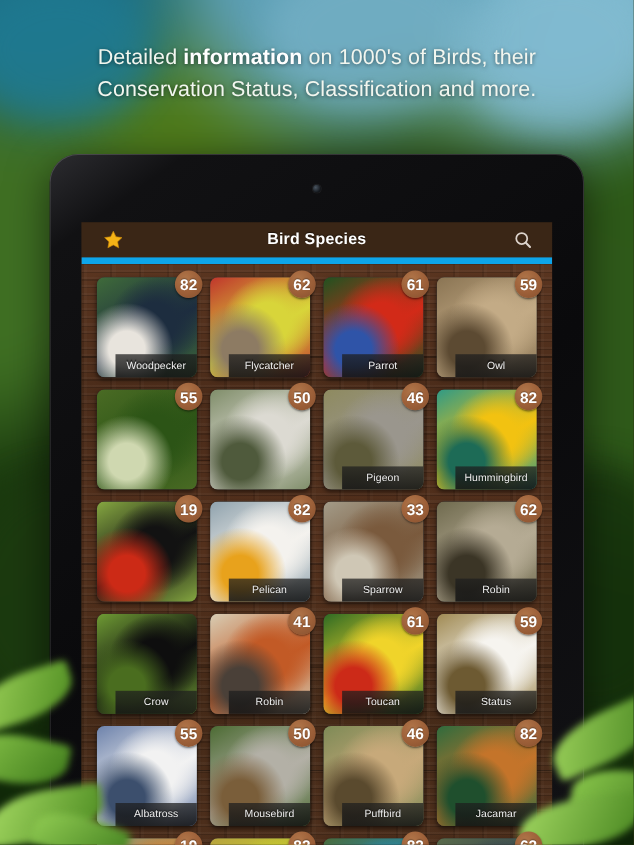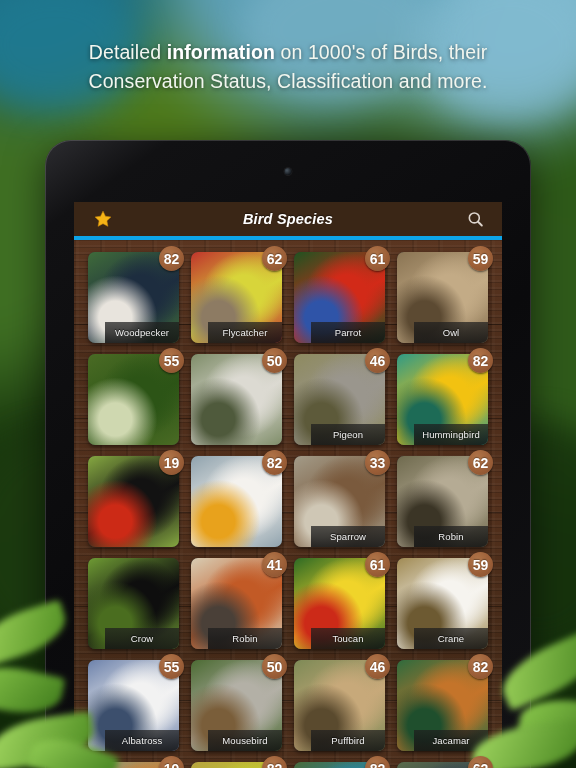--- a/index.html
+++ b/index.html
@@ -71,24 +71,23 @@
     position:absolute;
     left:29px; top:62px; right:29px; bottom:0;
     background:#3a2616;
     overflow:hidden;
   }
 
   
   .appbar {
     position:relative; height:38px;
     background:linear-gradient(180deg,#a9apx 0%, #a06c4b 0%, #9a6344 38%, #8a5436 62%, #7b4a2f 100%);
-    border-bottom:4px solid #0ea5e9;
+    border-bottom:6px solid #0ea5e9;
     display:flex; align-items:center; justify-content:center;
     box-shadow:0 2px 4px rgba(0,0,0,.4);
-    font-style:italic;
   }
   .appbar .title {
     color:#fff; font-size:14.5px; font-weight:700;
     text-shadow:0 -1px 1px rgba(0,0,0,.5);
     letter-spacing:.2px;
   }
   .star-btn { position:absolute; left:16px; top:50%; transform:translateY(-50%);
     width:26px; height:26px; display:flex; align-items:center; justify-content:center; }
   .search-btn { position:absolute; right:14px; top:50%; transform:translateY(-50%);
     width:26px; height:26px; display:flex; align-items:center; justify-content:center; }
@@ -260,20 +259,21 @@
           </div>
           <div class="card">
             <div class="card-inner">
               <div class="photo" style="background: radial-gradient(circle at 30% 72%, rgb(204, 42, 22) 0px, rgb(204, 42, 22) 18%, transparent 46%), radial-gradient(circle at 58% 46%, rgb(18, 18, 18) 0px, rgb(18, 18, 18) 26%, transparent 58%), linear-gradient(150deg, rgb(134, 168, 65) 0%, rgb(18, 18, 18) 55%, rgb(134, 168, 65) 100%);"></div>
             </div>
             <div class="badge">19</div>
           </div>
           <div class="card">
             <div class="card-inner">
               <div class="photo" style="background: radial-gradient(circle at 30% 72%, rgb(232, 162, 28) 0px, rgb(232, 162, 28) 18%, transparent 46%), radial-gradient(circle at 58% 46%, rgb(244, 242, 238) 0px, rgb(244, 242, 238) 26%, transparent 58%), linear-gradient(150deg, rgb(143, 162, 173) 0%, rgb(244, 242, 238) 55%, rgb(143, 162, 173) 100%);"></div>
+              <div class="label">Pelican</div>
             </div>
             <div class="badge">82</div>
           </div>
           <div class="card">
             <div class="card-inner">
               <div class="photo" style="background: radial-gradient(circle at 30% 72%, rgb(207, 199, 181) 0px, rgb(207, 199, 181) 18%, transparent 46%), radial-gradient(circle at 58% 46%, rgb(122, 90, 61) 0px, rgb(122, 90, 61) 26%, transparent 58%), linear-gradient(150deg, rgb(163, 155, 136) 0%, rgb(122, 90, 61) 55%, rgb(163, 155, 136) 100%);"></div>
               <div class="label">Sparrow</div>
             </div>
             <div class="badge">33</div>
           </div>
@@ -300,21 +300,21 @@
           <div class="card">
             <div class="card-inner">
               <div class="photo" style="background: radial-gradient(circle at 30% 72%, rgb(204, 42, 24) 0px, rgb(204, 42, 24) 18%, transparent 46%), radial-gradient(circle at 58% 46%, rgb(240, 212, 42) 0px, rgb(240, 212, 42) 26%, transparent 58%), linear-gradient(150deg, rgb(45, 106, 36) 0%, rgb(240, 212, 42) 55%, rgb(45, 106, 36) 100%);"></div>
               <div class="label">Toucan</div>
             </div>
             <div class="badge">61</div>
           </div>
           <div class="card">
             <div class="card-inner">
               <div class="photo" style="background: radial-gradient(circle at 30% 72%, rgb(109, 90, 50) 0px, rgb(109, 90, 50) 18%, transparent 46%), radial-gradient(circle at 58% 46%, rgb(246, 244, 239) 0px, rgb(246, 244, 239) 26%, transparent 58%), linear-gradient(150deg, rgb(160, 138, 83) 0%, rgb(246, 244, 239) 55%, rgb(160, 138, 83) 100%);"></div>
-              <div class="label">Crane</div>
+              <div class="label">Status</div>
             </div>
             <div class="badge">59</div>
           </div>
           <div class="card">
             <div class="card-inner">
               <div class="photo" style="background: radial-gradient(circle at 30% 72%, rgb(60, 79, 109) 0px, rgb(60, 79, 109) 18%, transparent 46%), radial-gradient(circle at 58% 46%, rgb(242, 242, 242) 0px, rgb(242, 242, 242) 26%, transparent 58%), linear-gradient(150deg, rgb(109, 130, 171) 0%, rgb(242, 242, 242) 55%, rgb(109, 130, 171) 100%);"></div>
               <div class="label">Albatross</div>
             </div>
             <div class="badge">55</div>
           </div>

